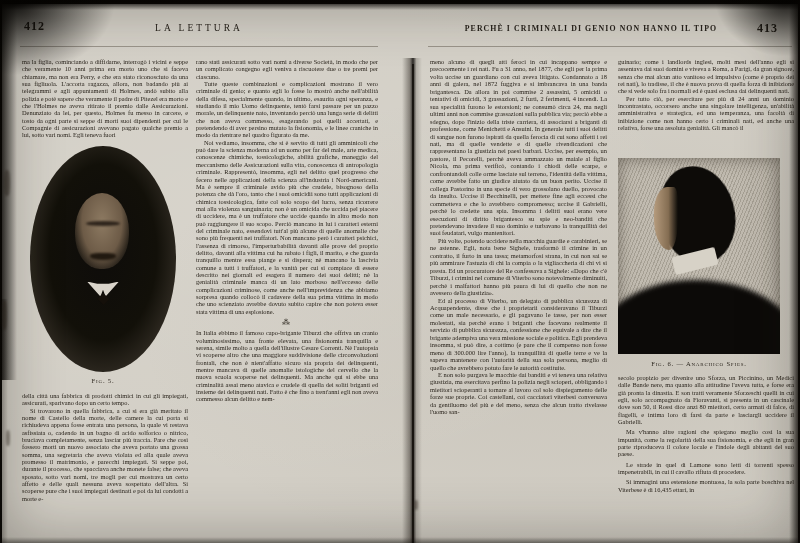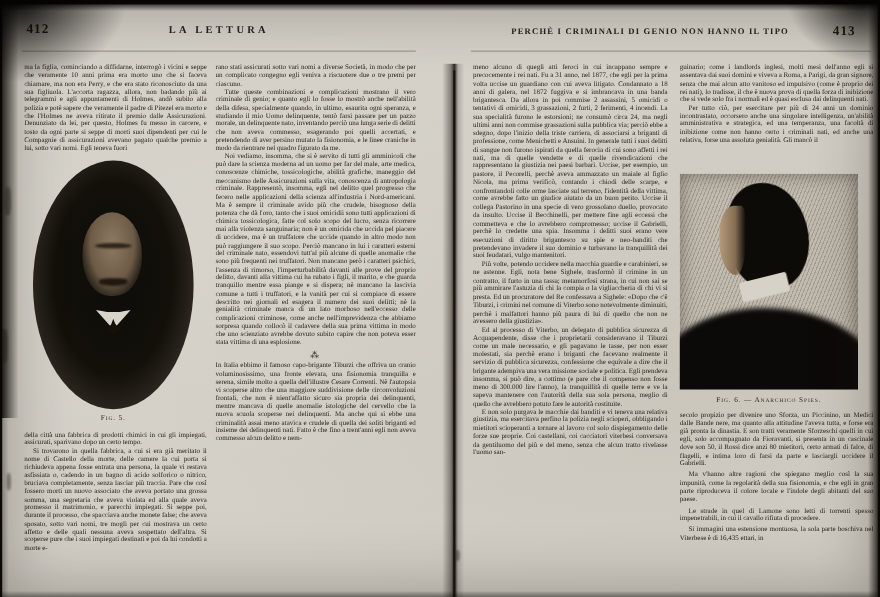--- a/index.html
+++ b/index.html
@@ -9,21 +9,21 @@
   #paper{position:absolute;left:2px;top:4px;right:2px;bottom:0;
         background:
           radial-gradient(ellipse at 30% 40%, rgba(255,255,250,.10), rgba(0,0,0,0) 60%),
           radial-gradient(ellipse at 75% 60%, rgba(120,108,90,.10), rgba(0,0,0,0) 55%),
           #d3cfc6;}
   
   .pnum{position:absolute;font-weight:bold;font-size:12px;letter-spacing:1px;}
   #lp-num{left:24px;top:19px;}
   #rp-num{left:757px;top:21px;}
   #lp-title{position:absolute;left:20px;top:23px;width:358px;text-align:center;
-            font-weight:bold;font-size:9.5px;letter-spacing:3px;}
+            font-weight:normal;font-size:9.5px;letter-spacing:3px;}
   #rp-title{position:absolute;left:426px;top:24px;width:330px;text-align:center;
             font-weight:bold;font-size:7.8px;letter-spacing:1.1px;white-space:nowrap;}
   .hrule{position:absolute;height:1px;background:rgba(45,36,26,.35);}
   #lp-rule{left:20px;top:46px;width:358px;}
   #rp-rule{left:428px;top:46px;width:364px;}
   
   .col{position:absolute;text-align:justify;overflow:hidden;
        font-size:6.4px;line-height:7.35px;word-spacing:-0.2px;color:#2a241c;}
   .col p{margin:0;text-indent:8px;}
   .col p:first-child{text-indent:0;}

